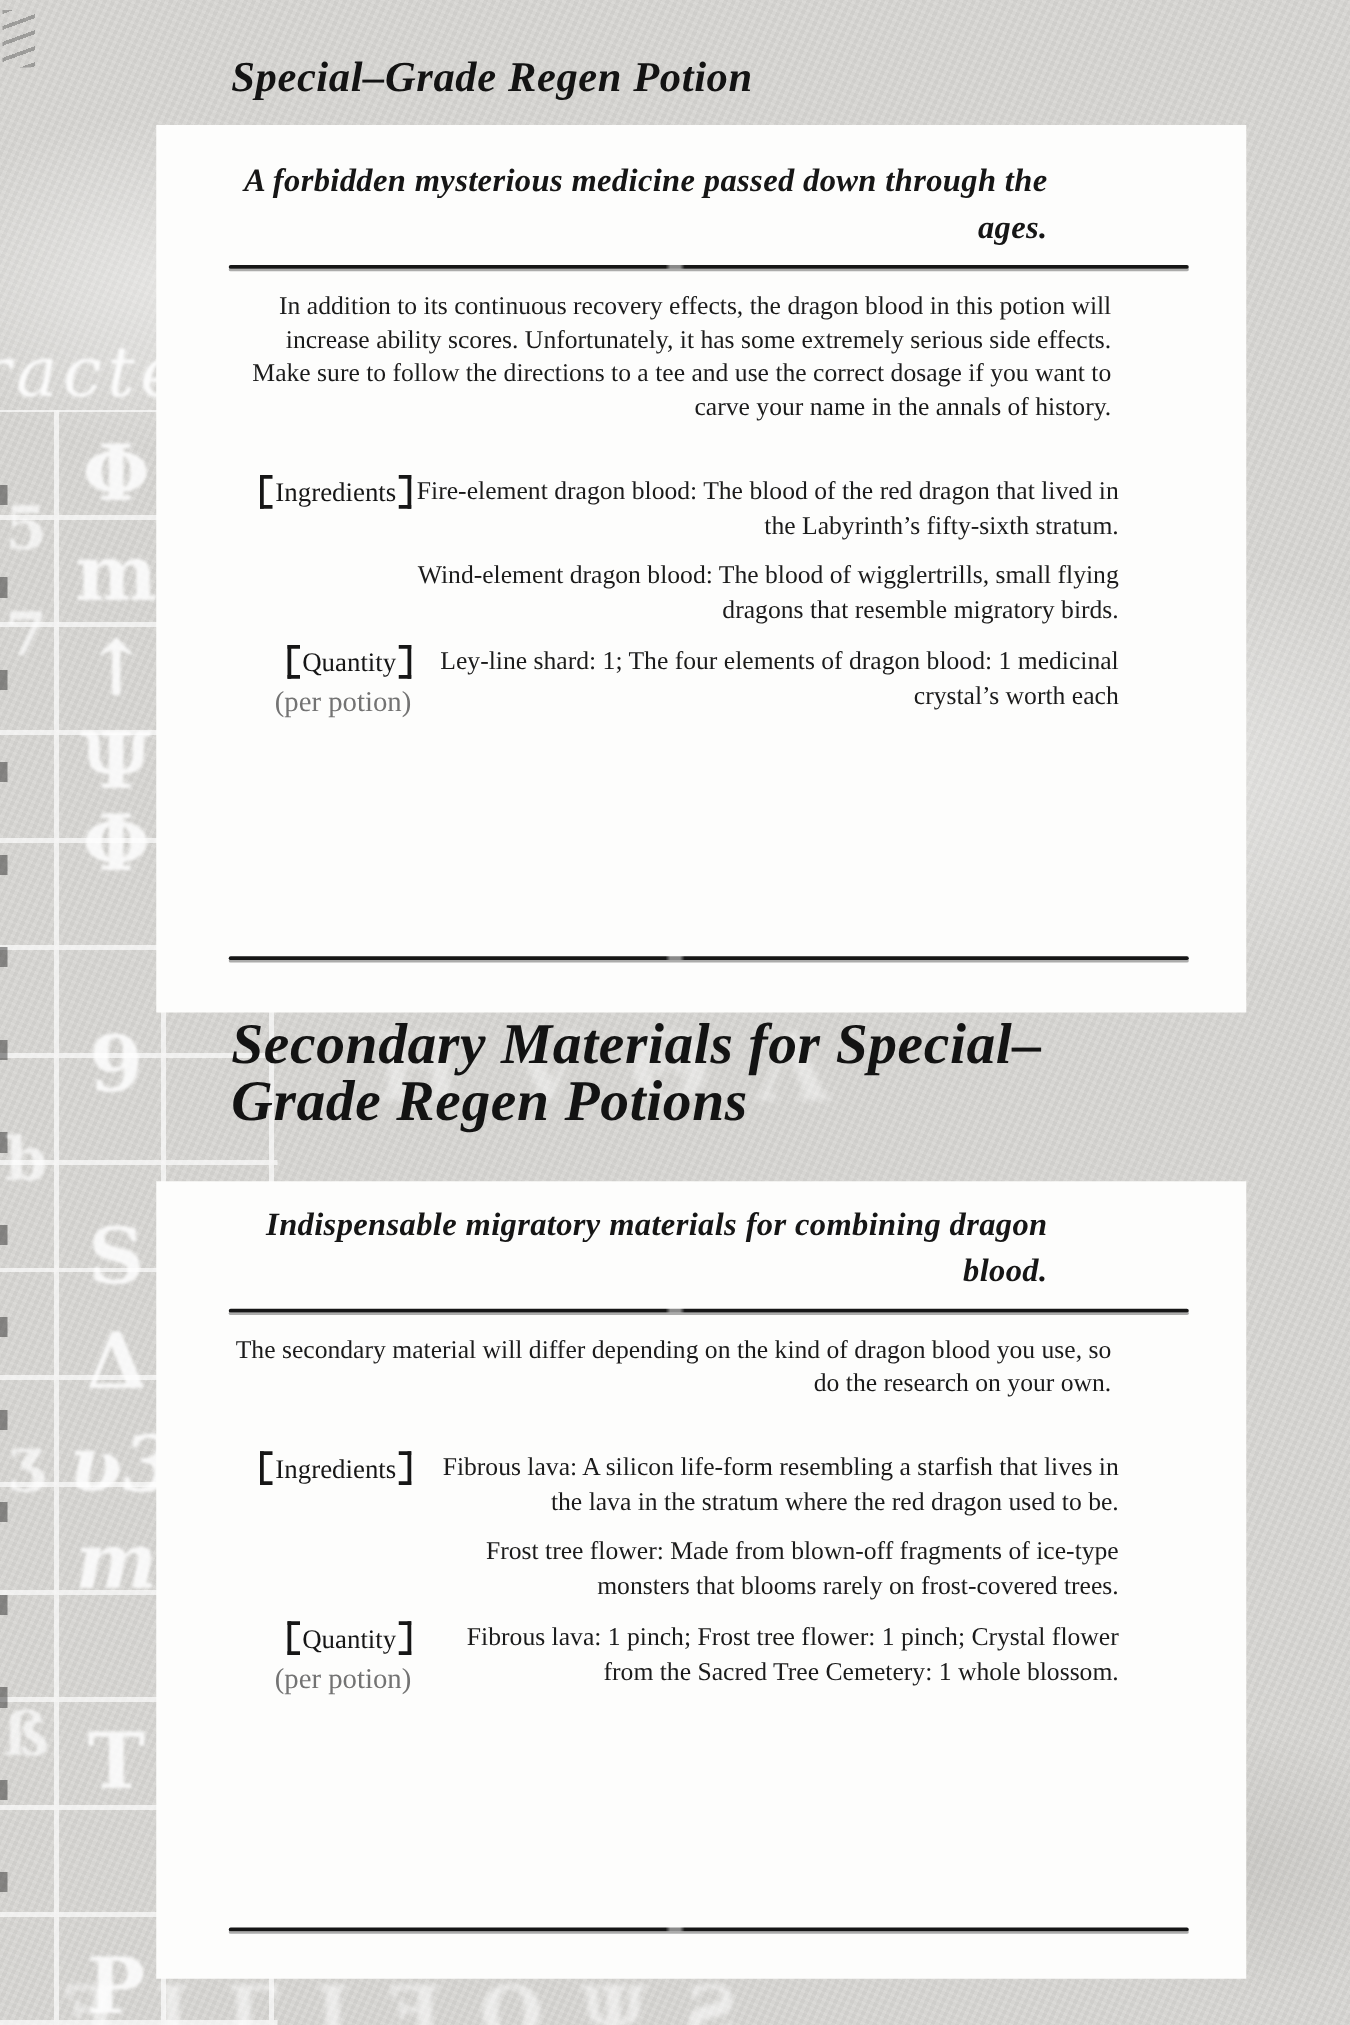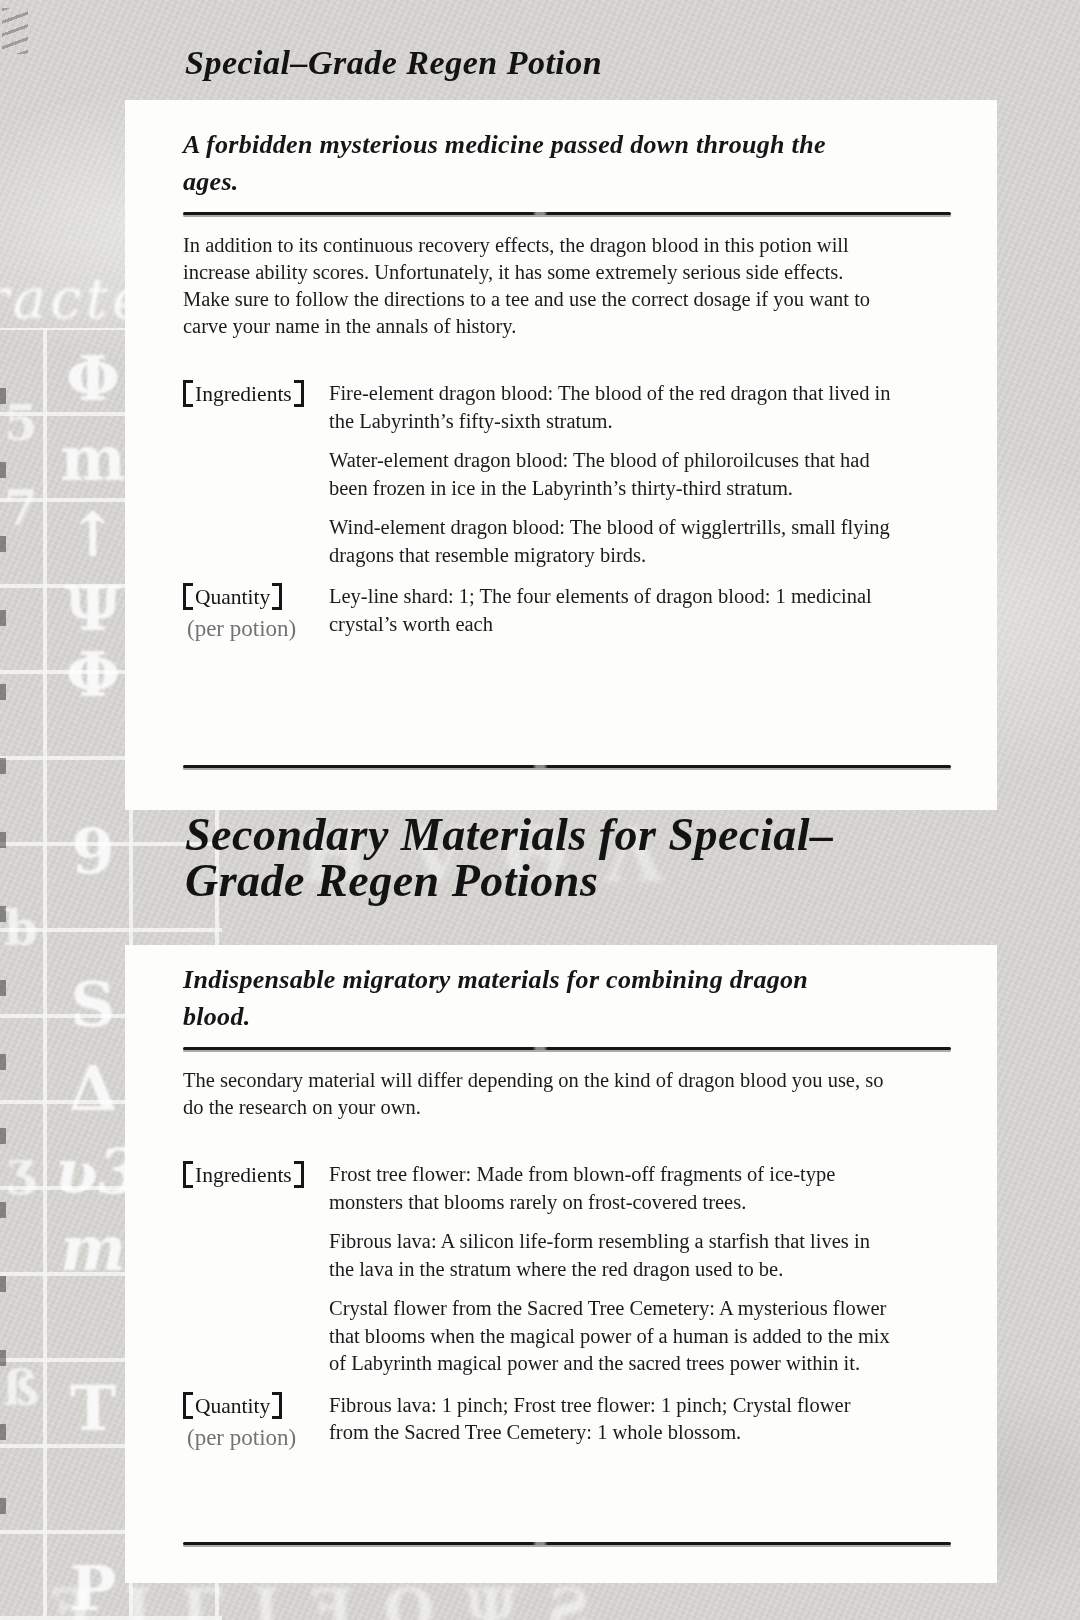--- a/index.html
+++ b/index.html
@@ -59,21 +59,21 @@
   .sec-title{
     position:absolute;z-index:3;margin:0;color:#131313;
     font-family:"Liberation Serif", serif;font-style:italic;font-weight:700;
   }
   .t1{left:185px;top:44px;font-size:34px;letter-spacing:.5px;}
   .t2{left:185px;top:812px;font-size:46px;line-height:46px;width:710px;letter-spacing:.5px;}
   
   .panel{
     position:absolute;z-index:2;left:125px;width:872px;background:#fdfdfc;
     box-sizing:border-box;display:flex;flex-direction:column;
-    padding:26px 46px 12px 58px;color:#1b1b1b;
+    padding:26px 46px 12px 58px;color:#1b1b1b;text-align:right;
   }
   .p1{top:100px;height:710px;}
   .p2{top:945px;height:638px;padding-top:16px;}
   .subtitle{
     margin:0 0 12px 0;max-width:655px;
     font-style:italic;font-weight:700;font-size:26px;line-height:37px;color:#161616;letter-spacing:.3px;
   }
   .rule{
     height:3px;background:linear-gradient(90deg,#161616 0 45.5%, rgba(22,22,22,.5) 46% 47%, #161616 47.5% 100%);
     border-radius:2px;box-shadow:0 2px 0 rgba(20,20,20,.35);margin:0;
@@ -132,21 +132,20 @@
     <p class="subtitle">A forbidden mysterious medicine passed down through the ages.</p>
     <div class="rule"></div>
     <p class="bodytext">In addition to its continuous recovery effects, the dragon blood in this potion will increase ability scores. Unfortunately, it has some extremely serious side effects. Make sure to follow the directions to a tee and use the correct dosage if you want to carve your name in the annals of history.</p>
 
     <div class="def">
       <div class="def-label">
         <span class="lent">Ingredients</span>
       </div>
       <div class="entries">
         <p>Fire-element dragon blood: The blood of the red dragon that lived in the Labyrinth’s fifty-sixth stratum.</p>
-        <p>Water-element dragon blood: The blood of philoroilcuses that had been frozen in ice in the Labyrinth’s thirty-third stratum.</p>
         <p>Wind-element dragon blood: The blood of wigglertrills, small flying dragons that resemble migratory birds.</p>
       </div>
     </div>
 
     <div class="def qty">
       <div class="def-label">
         <span class="lent">Quantity</span>
         <span class="sublabel">(per potion)</span>
       </div>
       <div class="entries">
@@ -162,23 +161,22 @@
   <section class="panel p2">
     <p class="subtitle">Indispensable migratory materials for combining dragon blood.</p>
     <div class="rule"></div>
     <p class="bodytext">The secondary material will differ depending on the kind of dragon blood you use, so do the research on your own.</p>
 
     <div class="def">
       <div class="def-label">
         <span class="lent">Ingredients</span>
       </div>
       <div class="entries">
+        <p>Fibrous lava: A silicon life-form resembling a starfish that lives in the lava in the stratum where the red dragon used to be.</p>
         <p>Frost tree flower: Made from blown-off fragments of ice-type monsters that blooms rarely on frost-covered trees.</p>
-        <p>Fibrous lava: A silicon life-form resembling a starfish that lives in the lava in the stratum where the red dragon used to be.</p>
-        <p>Crystal flower from the Sacred Tree Cemetery: A mysterious flower that blooms when the magical power of a human is added to the mix of Labyrinth magical power and the sacred trees power within it.</p>
       </div>
     </div>
 
     <div class="def qty">
       <div class="def-label">
         <span class="lent">Quantity</span>
         <span class="sublabel">(per potion)</span>
       </div>
       <div class="entries">
         <p>Fibrous lava: 1 pinch; Frost tree flower: 1 pinch; Crystal flower from the Sacred Tree Cemetery: 1 whole blossom.</p>

